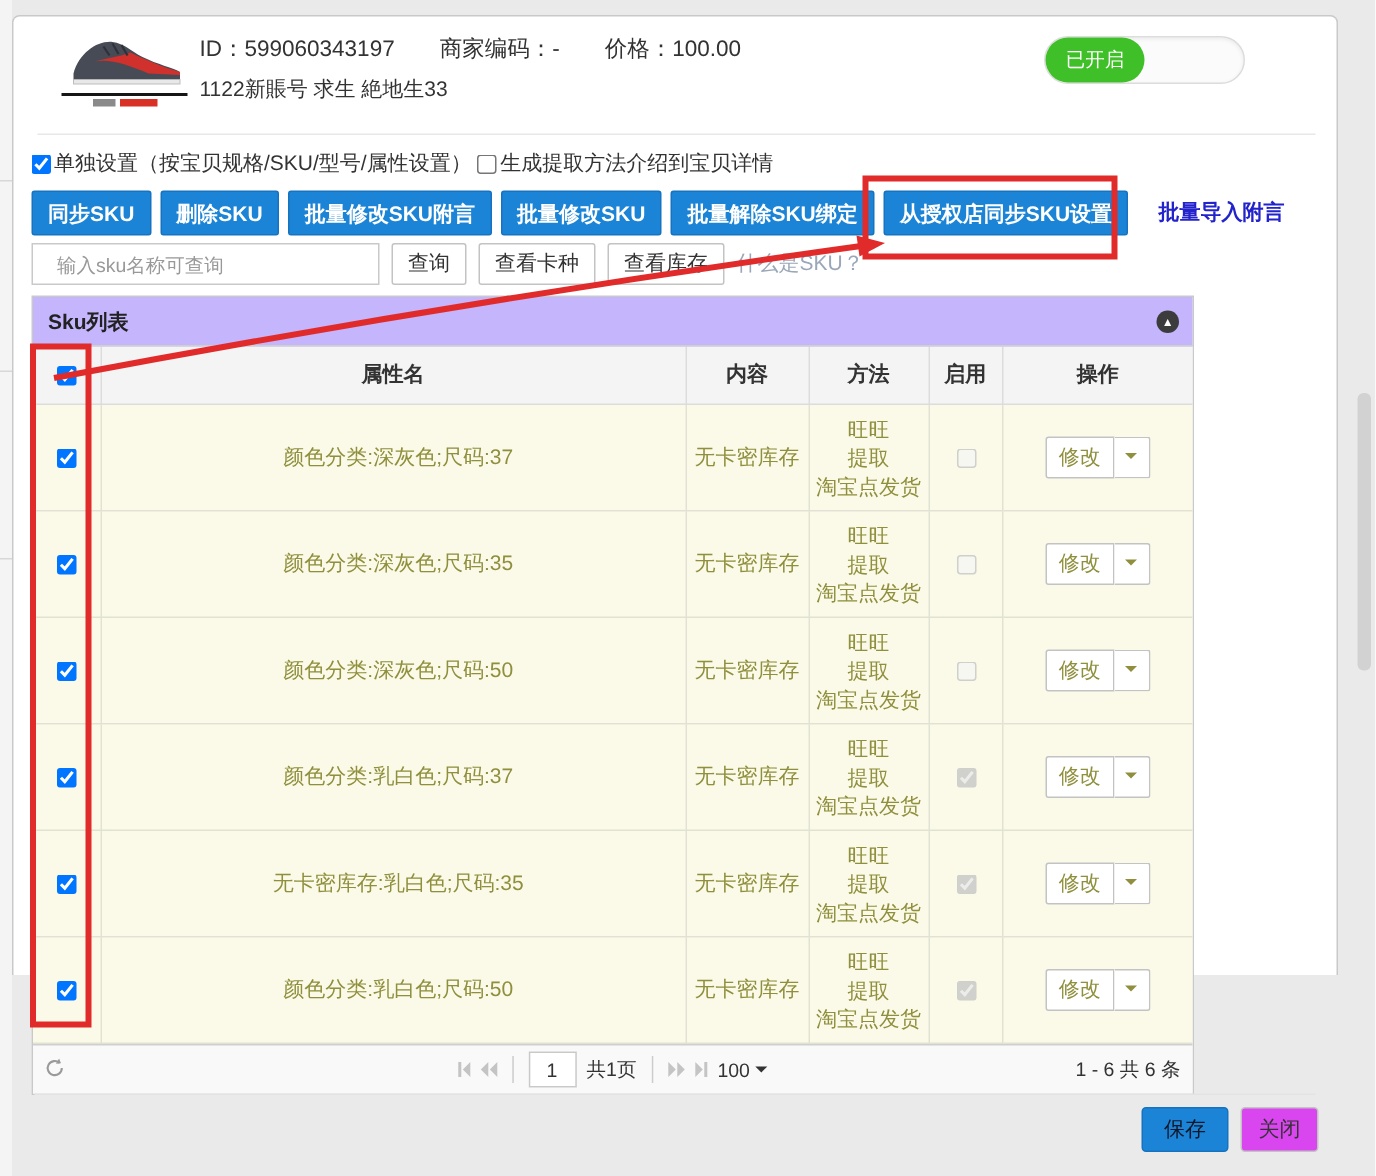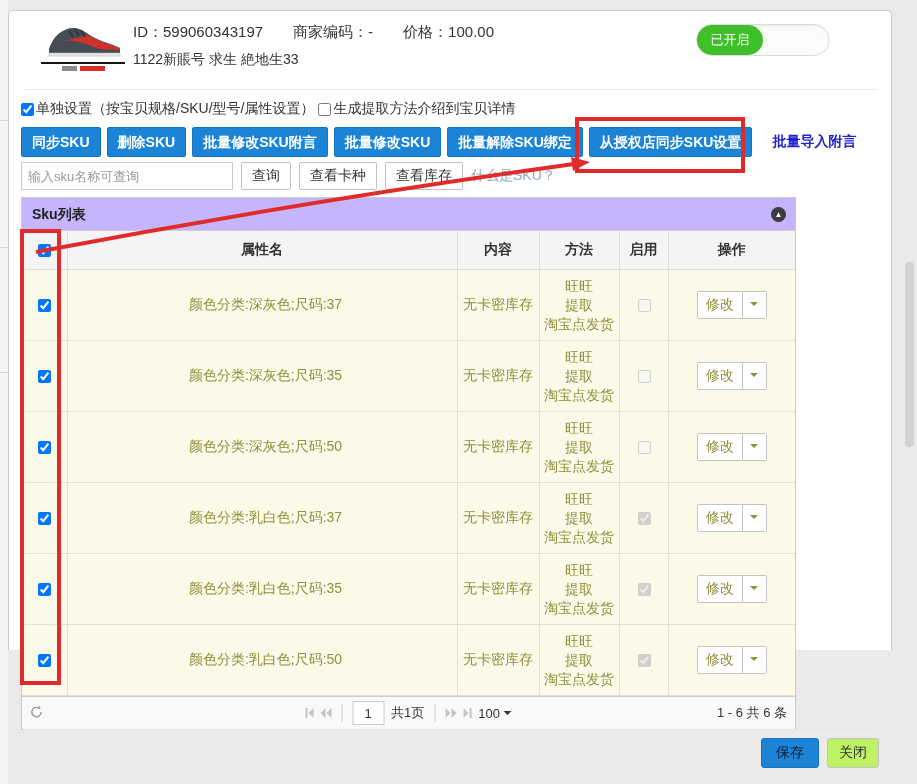--- a/index.html
+++ b/index.html
@@ -38,21 +38,21 @@
   .opts .opt2{margin-left:4px;}
 
   
   .toolbar{position:absolute;left:12px;top:116px;display:flex;gap:6px;align-items:center;}
   .btn-blue{height:30px;padding:0 10px;background:#1b84d6;border:1px solid #1673c0;border-radius:2px;
             color:#fff;font-size:14px;font-weight:bold;line-height:28px;cursor:pointer;font-family:inherit;}
   .link-import{margin-left:14px;color:#2323cc;font-size:14px;font-weight:bold;text-decoration:none;cursor:pointer;}
 
   
   .searchrow{position:absolute;left:12px;top:151px;display:flex;gap:8px;align-items:center;}
-  .sku-input{width:198px;height:26px;border:1px solid #c9c9c9;padding:0 6px;font-size:13px;color:#333;font-family:inherit;}
+  .sku-input{width:198px;height:26px;border:1px solid #c9c9c9;padding:0 16px;font-size:13px;color:#333;font-family:inherit;}
   .sku-input::placeholder{color:#999;}
   .btn-white{height:28px;padding:0 10px;background:#fff;border:1px solid #c3c3c3;border-radius:2px;color:#333;
              font-size:14px;cursor:pointer;font-family:inherit;}
   .help-link{color:#9aa7b8;font-size:14px;cursor:pointer;}
 
   
   .panel{position:absolute;left:12px;top:186px;width:775px;border:1px solid #c9c9c9;box-sizing:border-box;background:#fff;}
   .panel-hd{position:relative;height:33px;background:#c4b5fd;border-bottom:1px solid #cfcfcf;
             font-size:14px;font-weight:bold;color:#222;line-height:33px;padding-left:10px;box-sizing:border-box;}
   .collapse-ic{position:absolute;right:9px;top:9px;width:15px;height:15px;background:#3c3c3c;border-radius:50%;
@@ -85,21 +85,21 @@
   .page-input{width:26px;height:20px;border:1px solid #c9c9c9;text-align:center;font-size:13px;color:#333;font-family:inherit;}
   .psize{display:inline-flex;align-items:center;gap:4px;cursor:pointer;}
   .psize .caret2{display:inline-block;width:0;height:0;border:4px solid transparent;border-top-color:#333;margin-top:4px;}
   .pager-right{margin-left:auto;font-size:13px;color:#333;}
 
   
   .footer-sep{position:absolute;left:14px;right:14px;top:718px;border-top:1px solid #e3e3e3;}
   .footer-btns{position:absolute;right:12px;top:727px;display:flex;gap:8px;}
   .btn-save{width:58px;height:30px;background:#1b84d6;border:1px solid #1673c0;border-radius:3px;color:#0f172a;
             font-size:14px;cursor:pointer;font-family:inherit;}
-  .btn-close{width:52px;height:30px;background:#bef264;border:1px solid #c3c3c3;border-radius:3px;color:#333;
+  .btn-close{width:52px;height:30px;background:#d946ef;border:1px solid #c3c3c3;border-radius:3px;color:#333;
              font-size:14px;cursor:pointer;font-family:inherit;}
 
   
   .anno-rect{position:absolute;border:4px solid #e12b2b;pointer-events:none;}
   #anno-rect-button{left:575px;top:117px;width:162px;height:48px;}
   #anno-rect-checkcol{left:20px;top:229px;width:33px;height:448px;}
   .anno-svg{position:absolute;left:0;top:0;pointer-events:none;}
 </style>
 </head>
 <body>
@@ -248,21 +248,21 @@
                 <div>淘宝点发货</div>
             </td>
             <td><input type="checkbox" disabled="" checked="" style=""></td>
             <td><span class="splitbtn">
               <button class="sb-main">修改</button>
               <button class="sb-caret"><span class="caret"></span></button>
             </span></td>
           </tr>
           <tr>
             <td><input type="checkbox" checked="" style=""></td>
-            <td class="attr">颜色分类:乳白色;尺码:35</td>
+            <td class="attr">无卡密库存:乳白色;尺码:35</td>
             <td>无卡密库存</td>
             <td class="method">
               <div>旺旺</div>
                 <div>提取</div>
                 <div>淘宝点发货</div>
             </td>
             <td><input type="checkbox" disabled="" checked="" style=""></td>
             <td><span class="splitbtn">
               <button class="sb-main">修改</button>
               <button class="sb-caret"><span class="caret"></span></button>

